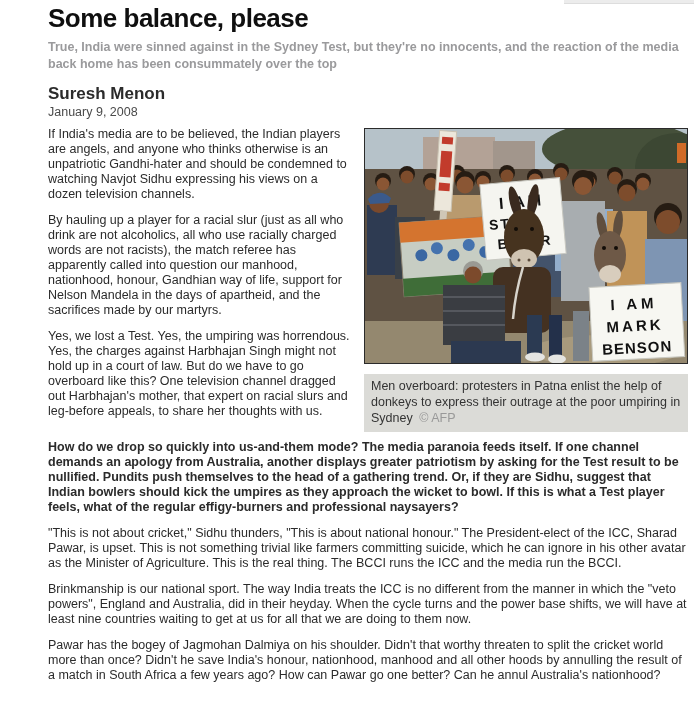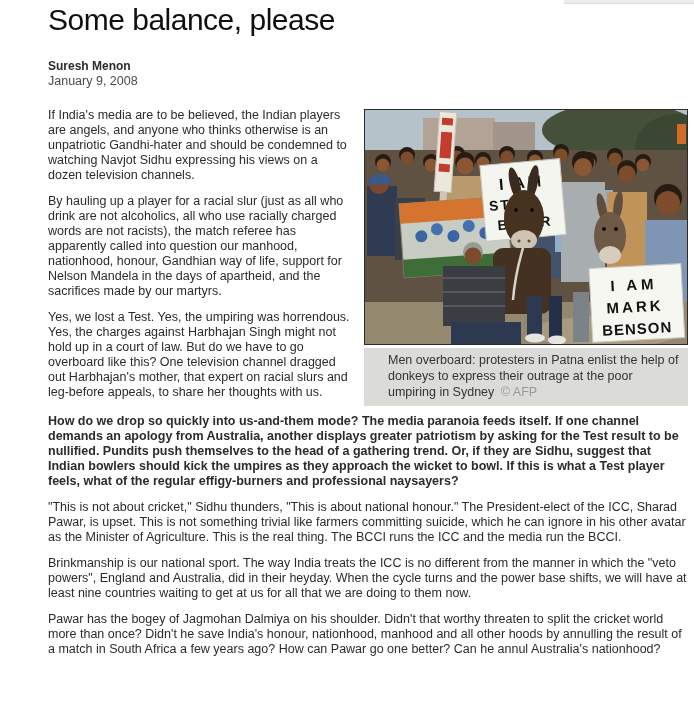--- a/index.html
+++ b/index.html
@@ -6,54 +6,55 @@
   body{
     width:694px;height:708px;background:#ffffff;position:relative;overflow:hidden;
     font-family:"Liberation Sans","DejaVu Sans",sans-serif;
   }
   .topbar-fragment{
     position:absolute;top:0;right:0;width:130px;height:3px;
     background:#ececec;border-bottom:1px solid #dddddd;
   }
   .page{padding:3px 6px 0 48px;}
   h1.title{
-    margin:0 0 22px 0;font-size:30px;font-weight:normal;color:#0f0f0f;letter-spacing:-0.5px;
+    margin:0 0 5px 0;font-size:26px;font-weight:bold;color:#0f0f0f;letter-spacing:-0.5px;
   }
   .subtitle{
     margin:0 0 11px 0;max-width:636px;
     font-size:12.5px;font-weight:bold;line-height:17px;color:#9a9a9c;
   }
-  .author{font-size:12px;font-weight:bold;color:#2b2b2b;}
-  .date{font-size:12.5px;color:#4a4a4a;margin:1px 0 20px 0;}
+  .author{font-size:17px;font-weight:bold;color:#2b2b2b;}
+  .date{font-size:12.5px;color:#4a4a4a;margin:1px 0 8px 0;}
   .article-body{font-size:12.5px;line-height:15px;color:#2b2b2b;max-width:640px;}
   .para{margin:0 0 11px 0;}
   .para.clear{clear:both;font-weight:bold;}
   figure.photo-block{
     float:right;width:324px;margin:1px 0 8px 10px;padding:0;
   }
   .photo-frame{border:1px solid #2b2b2b;line-height:0;background:#b6c2c9;}
   .photo-frame svg{display:block;}
   figcaption.caption{
-    margin-top:3px;background:#dbdbd7;color:#333333;
-    font-size:12.5px;line-height:16px;padding:4px 7px 6px 24px;
+    margin-top:10px;background:#dbdbd7;color:#333333;
+    font-size:12.5px;line-height:16px;padding:4px 7px 6px 7px;
   }
   .credit{color:#999999;margin-left:3px;white-space:nowrap;}
   .sign-text{
     font-family:"Liberation Sans",sans-serif;font-weight:bold;fill:#111111;
   }
 </style>
 </head>
 <body>
 
 <div class="topbar-fragment"></div>
 
 <div class="page">
 
   <h1 class="title">Some balance, please</h1>
 
+  <p class="subtitle">True, India were sinned against in the Sydney Test, but they're no innocents, and the reaction of the media back home has been consummately over the top</p>
 
   <div class="author">Suresh Menon</div>
   <div class="date">January 9, 2008</div>
 
   <div class="article-body">
 
     <figure class="photo-block">
       <div class="photo-frame">
         <svg width="322" height="234" viewBox="0 0 322 234" xmlns="http://www.w3.org/2000/svg">
 

